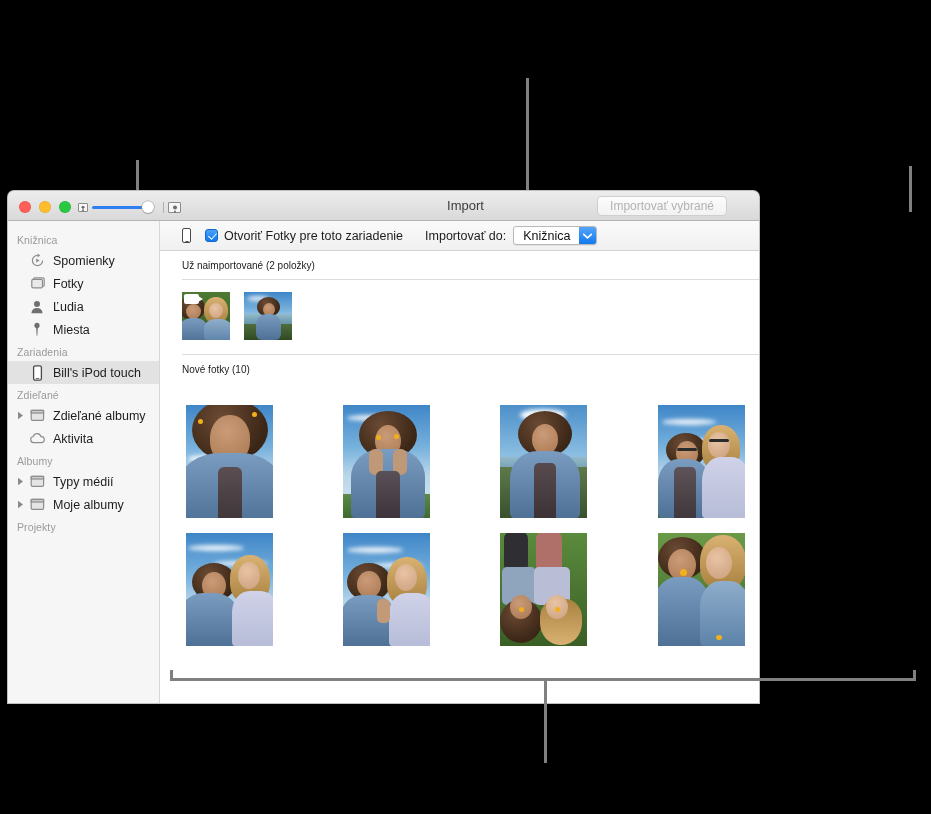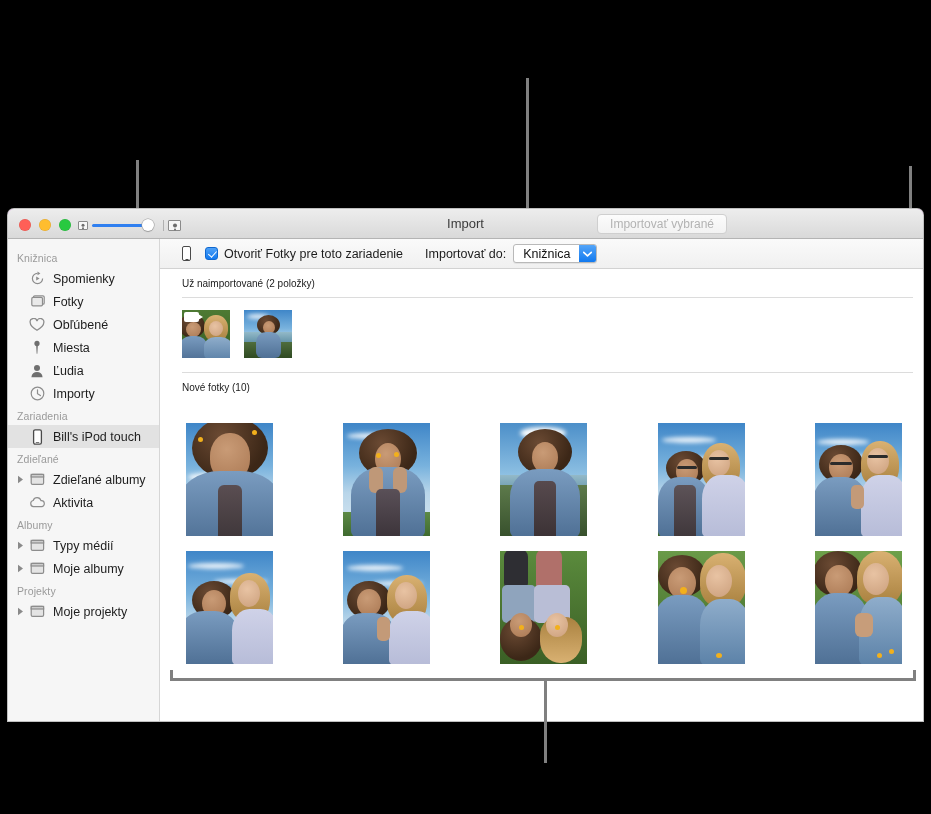--- a/index.html
+++ b/index.html
@@ -7,22 +7,22 @@
     width: 931px; height: 814px;
     background: #000000;
     font-family: "Liberation Sans", sans-serif;
     overflow: hidden;
   }
   #stage { position: relative; width: 931px; height: 814px; }
 
   
   #window {
     position: absolute;
-    left: 8px; top: 209px;
-    width: 915px; height: 512px;
+    left: 8px; top: 191px;
+    width: 751px; height: 512px;
     background: #f0abfc;
     border-radius: 6px 6px 0 0;
     overflow: hidden;
     box-shadow: 0 0 0 1px #bfbfbf;
   }
 
   
   #titlebar {
     position: absolute; left: 0; top: 0;
     width: 915px; height: 30px;
@@ -273,58 +273,41 @@
       <div class="sb-item noTri">
         <span class="sb-ico">
           <svg width="15" height="13" viewBox="0 0 15 13">
               <rect x="3.5" y="0.8" width="10.7" height="8.4" rx="1.3" fill="none" stroke="#8d8d8d" stroke-width="1.2"></rect>
               <rect x="1.8" y="2.4" width="10.7" height="8.4" rx="1.3" fill="#e9e9e9" stroke="#8d8d8d" stroke-width="1.2"></rect>
             </svg>
         </span>
         <span>Fotky</span>
       </div>
 
+
       <div class="sb-item noTri">
         <span class="sb-ico">
-          <svg width="16" height="14" viewBox="0 0 16 14">
-              <path d="M8 12.2C8 12.2 1.2 8.4 1.2 4.6A3.3 3.3 0 0 1 8 3.2 3.3 3.3 0 0 1 14.8 4.6C14.8 8.4 8 12.2 8 12.2Z" fill="none" stroke="#8d8d8d" stroke-width="1.3"></path>
-            </svg>
-        </span>
-        <span>Obľúbené</span>
+          <svg width="14" height="14" viewBox="0 0 14 14">
+              <circle cx="7" cy="4" r="3" fill="#6f6f6f"></circle>
+              <path d="M1.4 13.2C1.8 9.6 4 8 7 8s5.2 1.6 5.6 5.2Z" fill="#6f6f6f"></path>
+            </svg>
+        </span>
+        <span>Ľudia</span>
       </div>
 
       <div class="sb-item noTri">
         <span class="sb-ico">
           <svg width="10" height="15" viewBox="0 0 10 15">
               <circle cx="5" cy="3.4" r="2.6" fill="#6f6f6f"></circle>
               <path d="M4.2 5.8 h1.6 l-0.5 8 h-0.6 Z" fill="#6f6f6f"></path>
             </svg>
         </span>
         <span>Miesta</span>
       </div>
 
-      <div class="sb-item noTri">
-        <span class="sb-ico">
-          <svg width="14" height="14" viewBox="0 0 14 14">
-              <circle cx="7" cy="4" r="3" fill="#6f6f6f"></circle>
-              <path d="M1.4 13.2C1.8 9.6 4 8 7 8s5.2 1.6 5.6 5.2Z" fill="#6f6f6f"></path>
-            </svg>
-        </span>
-        <span>Ľudia</span>
-      </div>
-
-      <div class="sb-item noTri">
-        <span class="sb-ico">
-          <svg width="15" height="15" viewBox="0 0 15 15">
-              <circle cx="7.5" cy="7.5" r="6.3" fill="none" stroke="#8d8d8d" stroke-width="1.2"></circle>
-              <path d="M7.5 3.8 V7.7 L10.4 9.6" fill="none" stroke="#8d8d8d" stroke-width="1.2" stroke-linecap="round"></path>
-            </svg>
-        </span>
-        <span>Importy</span>
-      </div>
 
       <div class="sb-group">Zariadenia</div>
       <div class="sb-item noTri selected">
         <span class="sb-ico">
           <svg width="11" height="16" viewBox="0 0 11 16">
               <rect x="1.6" y="0.8" width="7.8" height="14.4" rx="1.6" fill="#fff" stroke="#4a4a4a" stroke-width="1.3"></rect>
               <rect x="3.6" y="13.2" width="3.8" height="0.9" rx="0.45" fill="#4a4a4a"></rect>
             </svg>
         </span>
         <span>Bill's iPod touch</span>
@@ -378,34 +361,20 @@
         <span class="sb-ico">
           <svg width="15" height="13" viewBox="0 0 15 13">
               <rect x="1.2" y="1.4" width="12.4" height="10" rx="1.4" fill="#e4e4e4" stroke="#8d8d8d" stroke-width="1.2"></rect>
               <rect x="1.2" y="1.4" width="12.4" height="2.6" fill="#cdcdcd" stroke="#8d8d8d" stroke-width="1.2"></rect>
             </svg>
         </span>
         <span>Moje albumy</span>
       </div>
 
       <div class="sb-group">Projekty</div>
-      <div class="sb-item">
-        <span class="sb-tri">
-          <svg width="7" height="9" viewBox="0 0 7 9">
-              <path d="M1 0.8 L6 4.5 L1 8.2 Z" fill="#8a8a8a"></path>
-            </svg>
-        </span>
-        <span class="sb-ico">
-          <svg width="15" height="13" viewBox="0 0 15 13">
-              <rect x="1.2" y="1.4" width="12.4" height="10" rx="1.4" fill="#e4e4e4" stroke="#8d8d8d" stroke-width="1.2"></rect>
-              <rect x="1.2" y="1.4" width="12.4" height="2.6" fill="#cdcdcd" stroke="#8d8d8d" stroke-width="1.2"></rect>
-            </svg>
-        </span>
-        <span>Moje projekty</span>
-      </div>
     </div>
 
     <div id="content">
 
       <div class="sect-head">Už naimportované (2 položky)</div>
       <div class="sect-rule"></div>
 
       <div class="thumbrow">
 
         <div class="thumb-sm">

